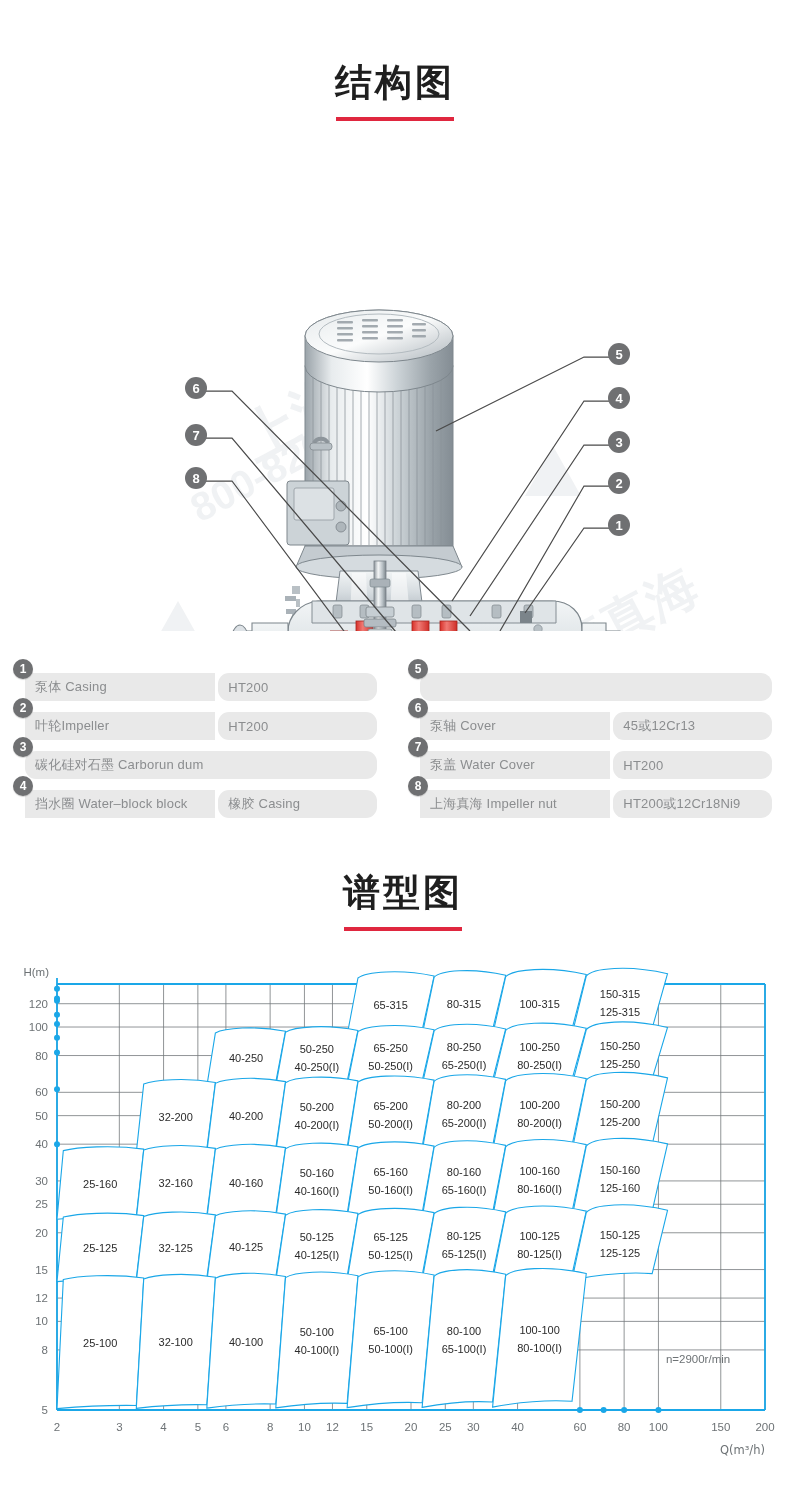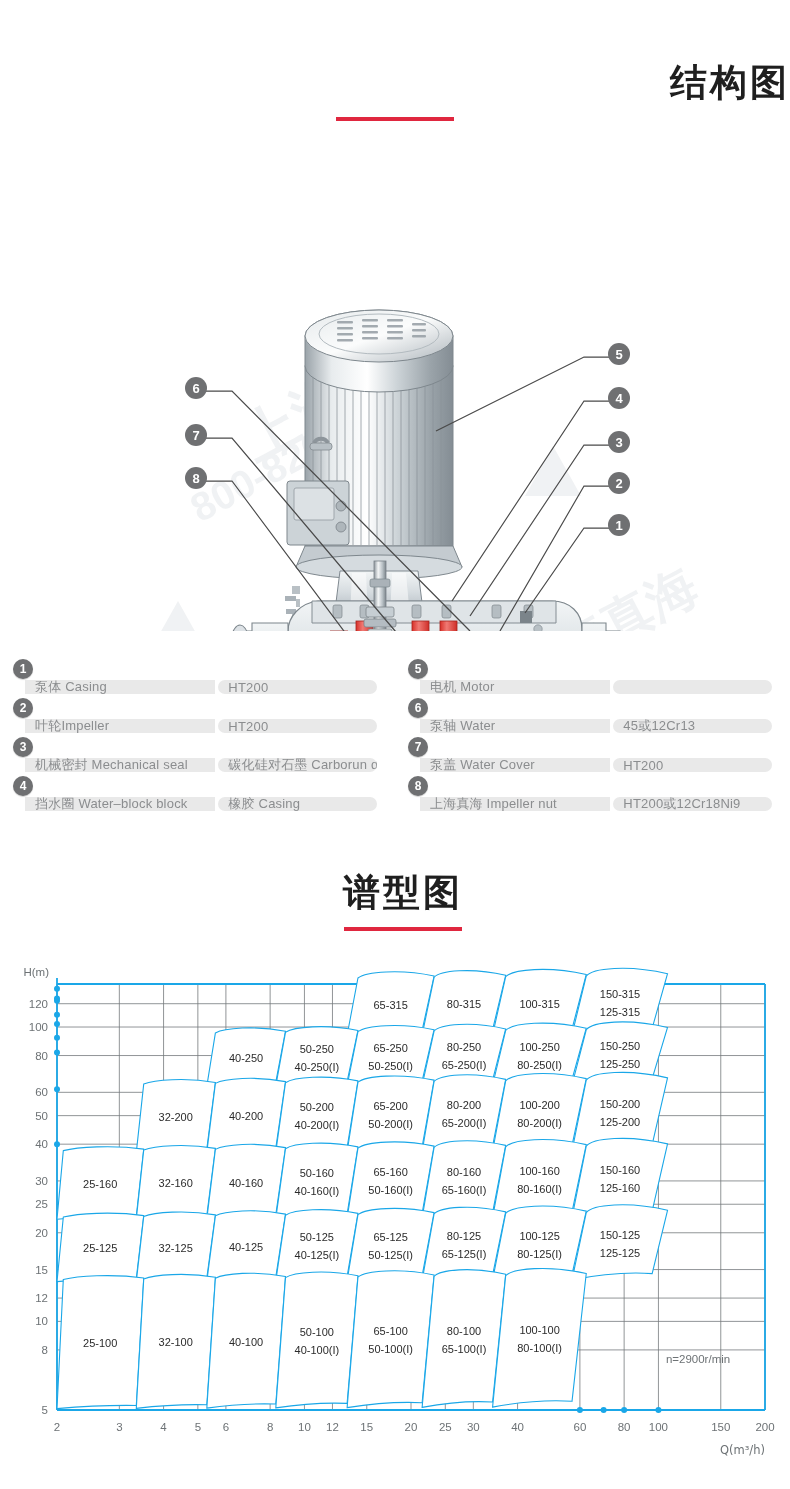--- a/index.html
+++ b/index.html
@@ -17,21 +17,21 @@
   .section-head { text-align:center; }
   .section-head .title {
     font-size: 37px; font-weight: 700; letter-spacing: 3px;
     color: #1f1f1f; line-height: 1; padding-top: 2px;
   }
   .section-head .rule {
     width: 118px; height: 4px; background: #e0273f;
     margin: 16px auto 0;
   }
 
-  #head1 { padding-top: 62px; text-align: right; }
+  #head1 { padding-top: 62px; }
   #head2 { padding-top: 0px; margin-left: 8px; }
 
   
   .pump-figure {
     position: relative;
     width: 790px; height: 500px;
     margin-top: 10px;
   }
   .pump-svg { position:absolute; left:0; top:0; }
 
@@ -57,21 +57,21 @@
     display:flex; align-items:center; justify-content:center;
     z-index: 3;
     box-shadow: 0 1px 1px rgba(0,0,0,.18);
   }
   .cell-name, .cell-mat {
     background: #e9e9e9;
     color: #8b8d8f;
     font-size: 13px;
     display:flex; align-items:center;
     padding: 0 10px;
-    height: 14px;
+    height: 28px;
     align-self: center;
     letter-spacing: .2px;
     white-space: nowrap;
     overflow: hidden;
   }
   .cell-name { width: 192px; margin-right: 3px; }
   .cell-mat  { width: 160px; flex: 1 1 auto; border-radius: 11px; }
 
   
   .chart-wrap {
@@ -350,38 +350,36 @@
         <div class="cell-name">泵体 Casing</div>
         <div class="cell-mat">HT200</div>
       </div>
       <div class="legend-row">
         <div class="badge">2</div>
         <div class="cell-name">叶轮Impeller</div>
         <div class="cell-mat">HT200</div>
       </div>
       <div class="legend-row">
         <div class="badge">3</div>
-        <div class="cell-name">机械密封 Mechanical seal</div>
         <div class="cell-mat">碳化硅对石墨 Carborun dum</div>
       </div>
       <div class="legend-row">
         <div class="badge">4</div>
         <div class="cell-name">挡水圈 Water–block block</div>
         <div class="cell-mat">橡胶 Casing</div>
       </div>
     </div>
   <div class="legend-col" id="legend-right">
       <div class="legend-row">
         <div class="badge">5</div>
-        <div class="cell-name">电机 Motor</div>
         <div class="cell-mat"></div>
       </div>
       <div class="legend-row">
         <div class="badge">6</div>
-        <div class="cell-name">泵轴 Water</div>
+        <div class="cell-name">泵轴 Cover</div>
         <div class="cell-mat">45或12Cr13</div>
       </div>
       <div class="legend-row">
         <div class="badge">7</div>
         <div class="cell-name">泵盖 Water Cover</div>
         <div class="cell-mat">HT200</div>
       </div>
       <div class="legend-row">
         <div class="badge">8</div>
         <div class="cell-name">上海真海 Impeller nut</div>

